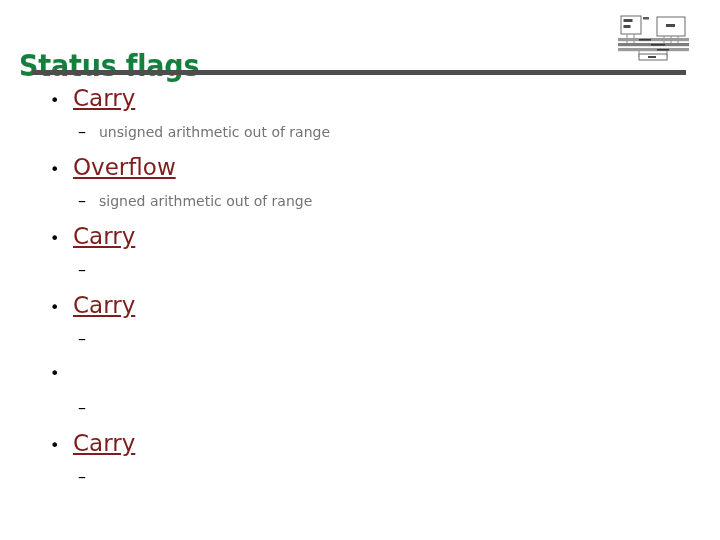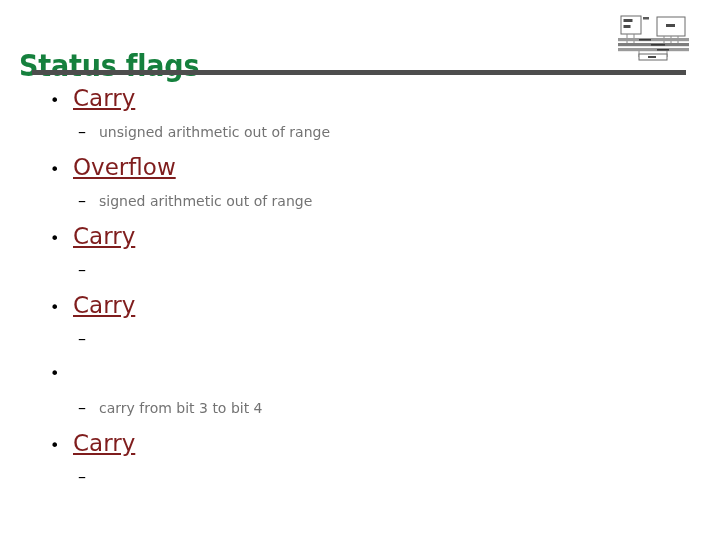--- a/index.html
+++ b/index.html
@@ -199,21 +199,20 @@
         <span class="sub-mark">–</span>
       </div>
     </div>
 
     <div class="flag-group">
       <div class="bullet-line">
         <span class="bullet-mark">•</span>
       </div>
       <div class="sub-line">
         <span class="sub-mark">–</span>
-        <span class="sub-text">carry from bit 3 to bit 4</span>
       </div>
     </div>
 
     <div class="flag-group">
       <div class="bullet-line">
         <span class="bullet-mark">•</span>
         <span class="bullet-text">Carry</span>
       </div>
       <div class="sub-line">
         <span class="sub-mark">–</span>

